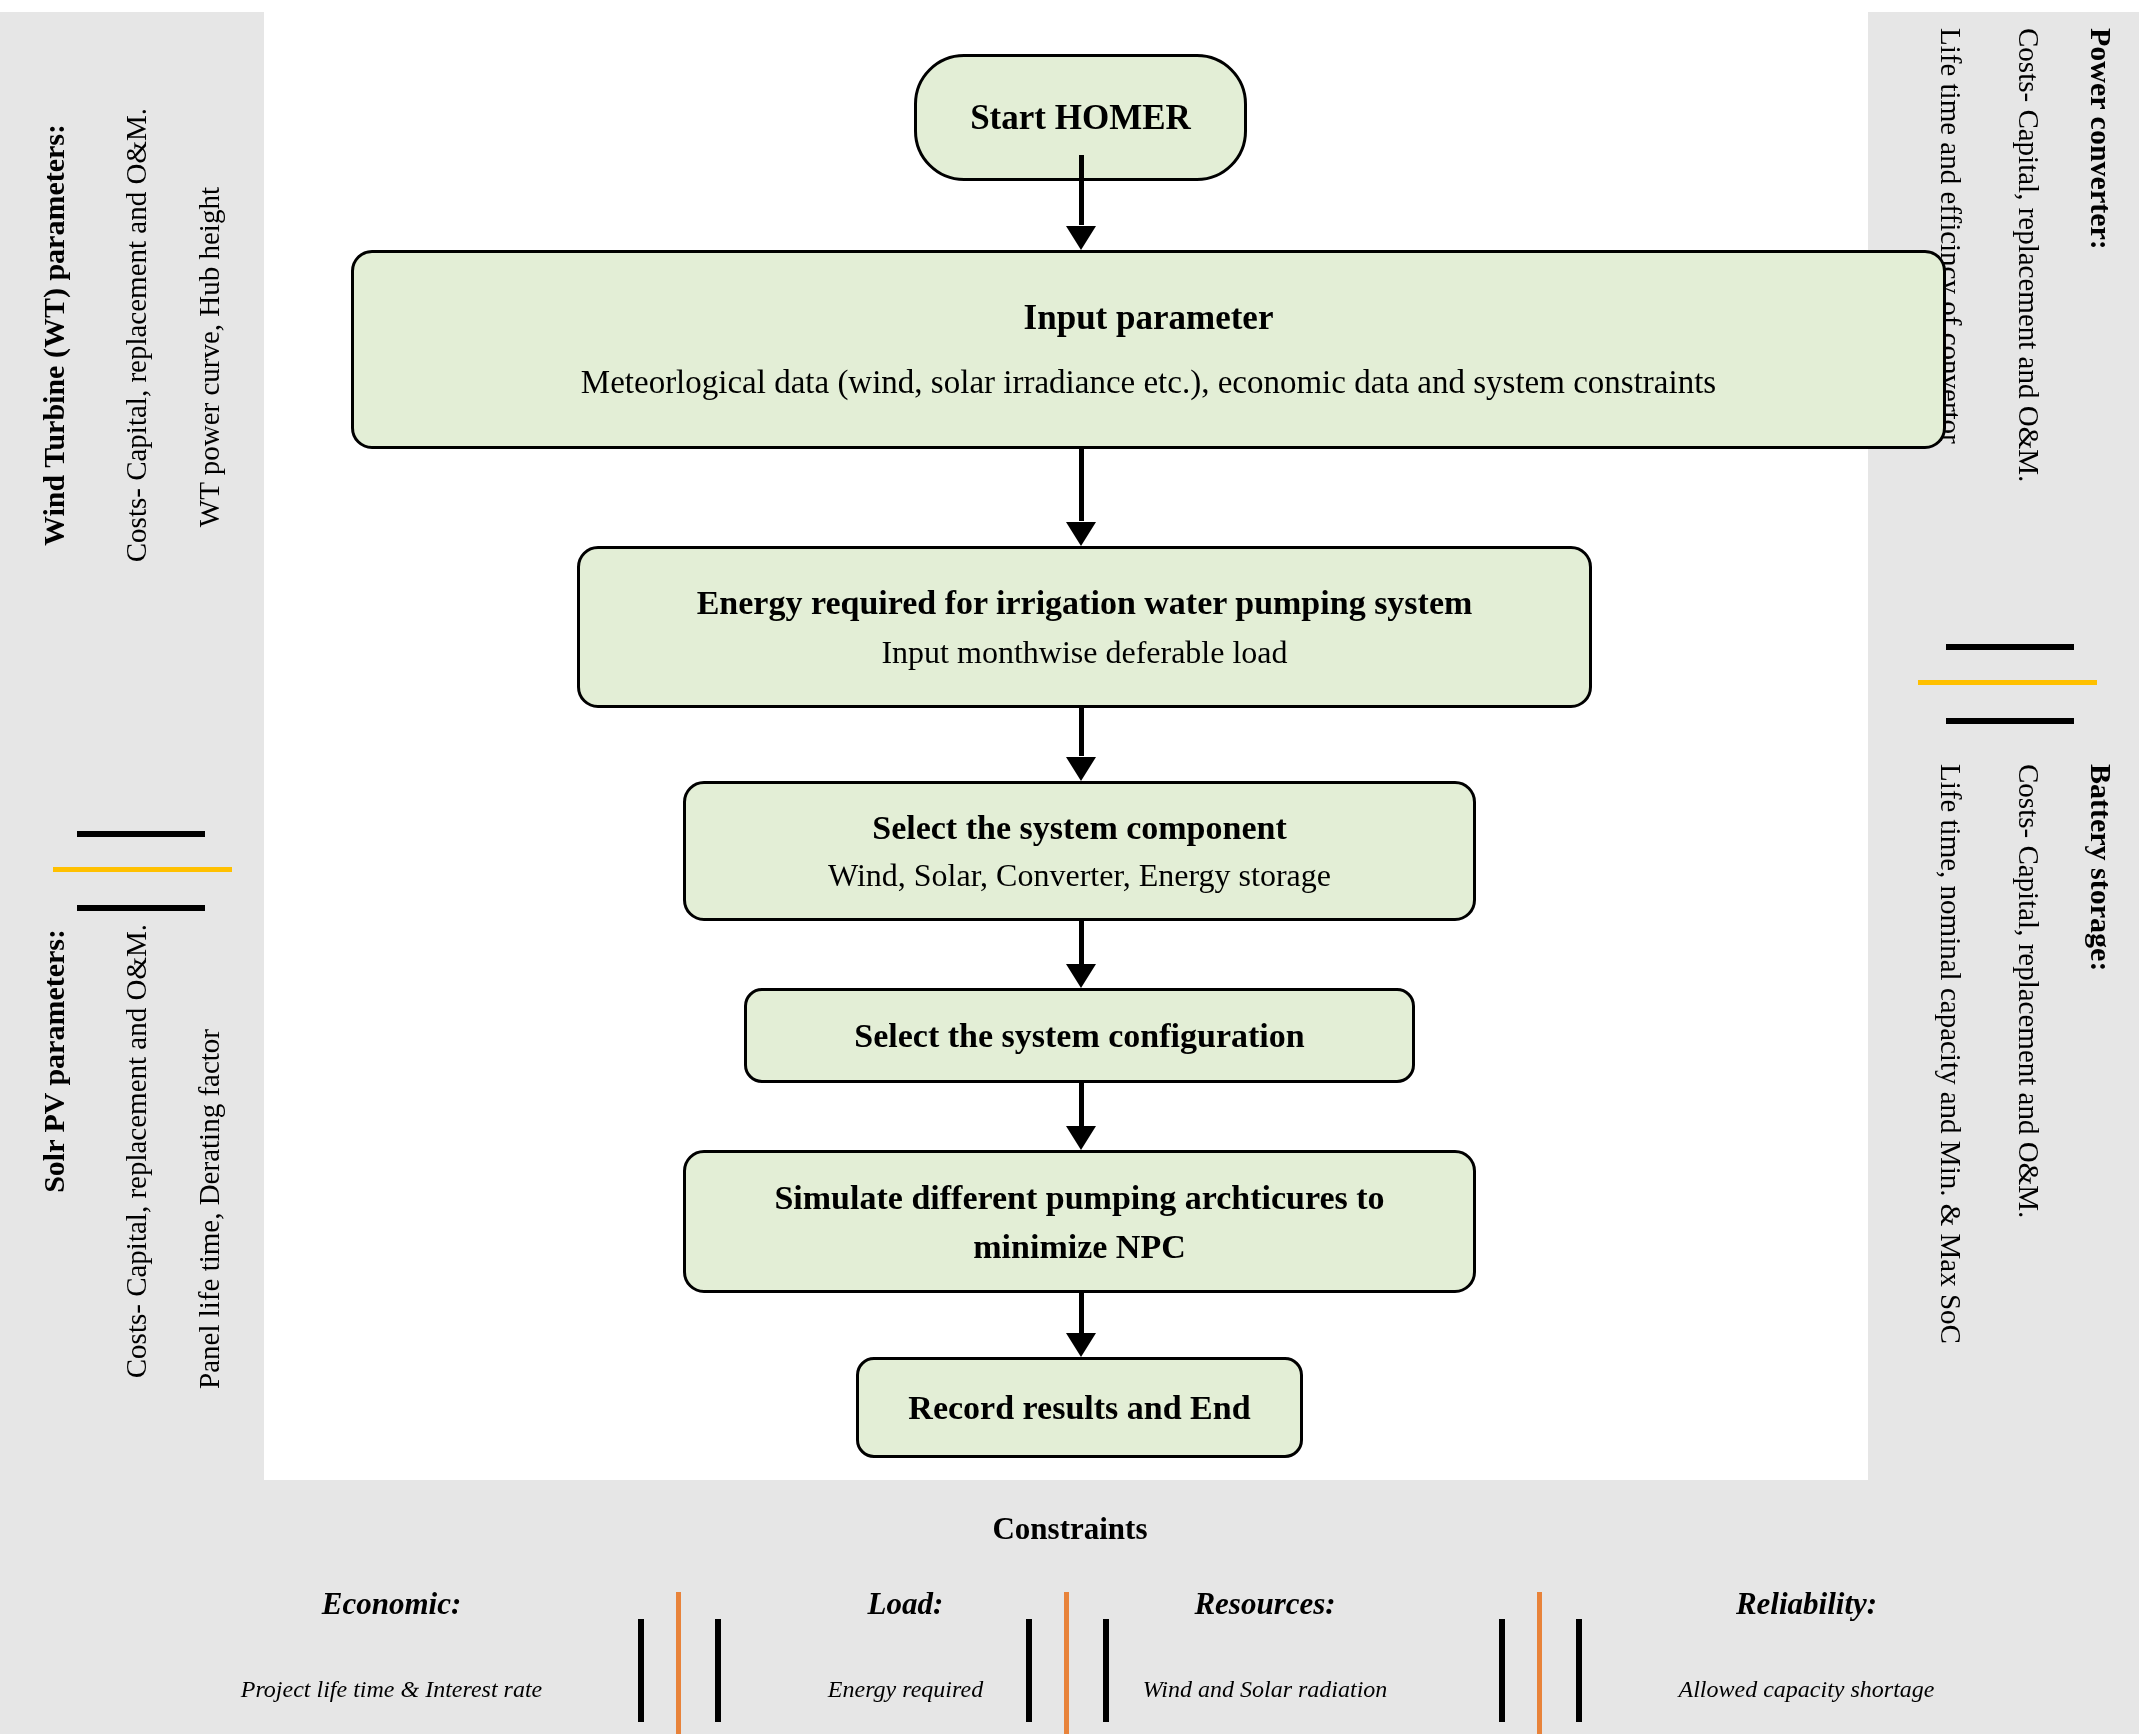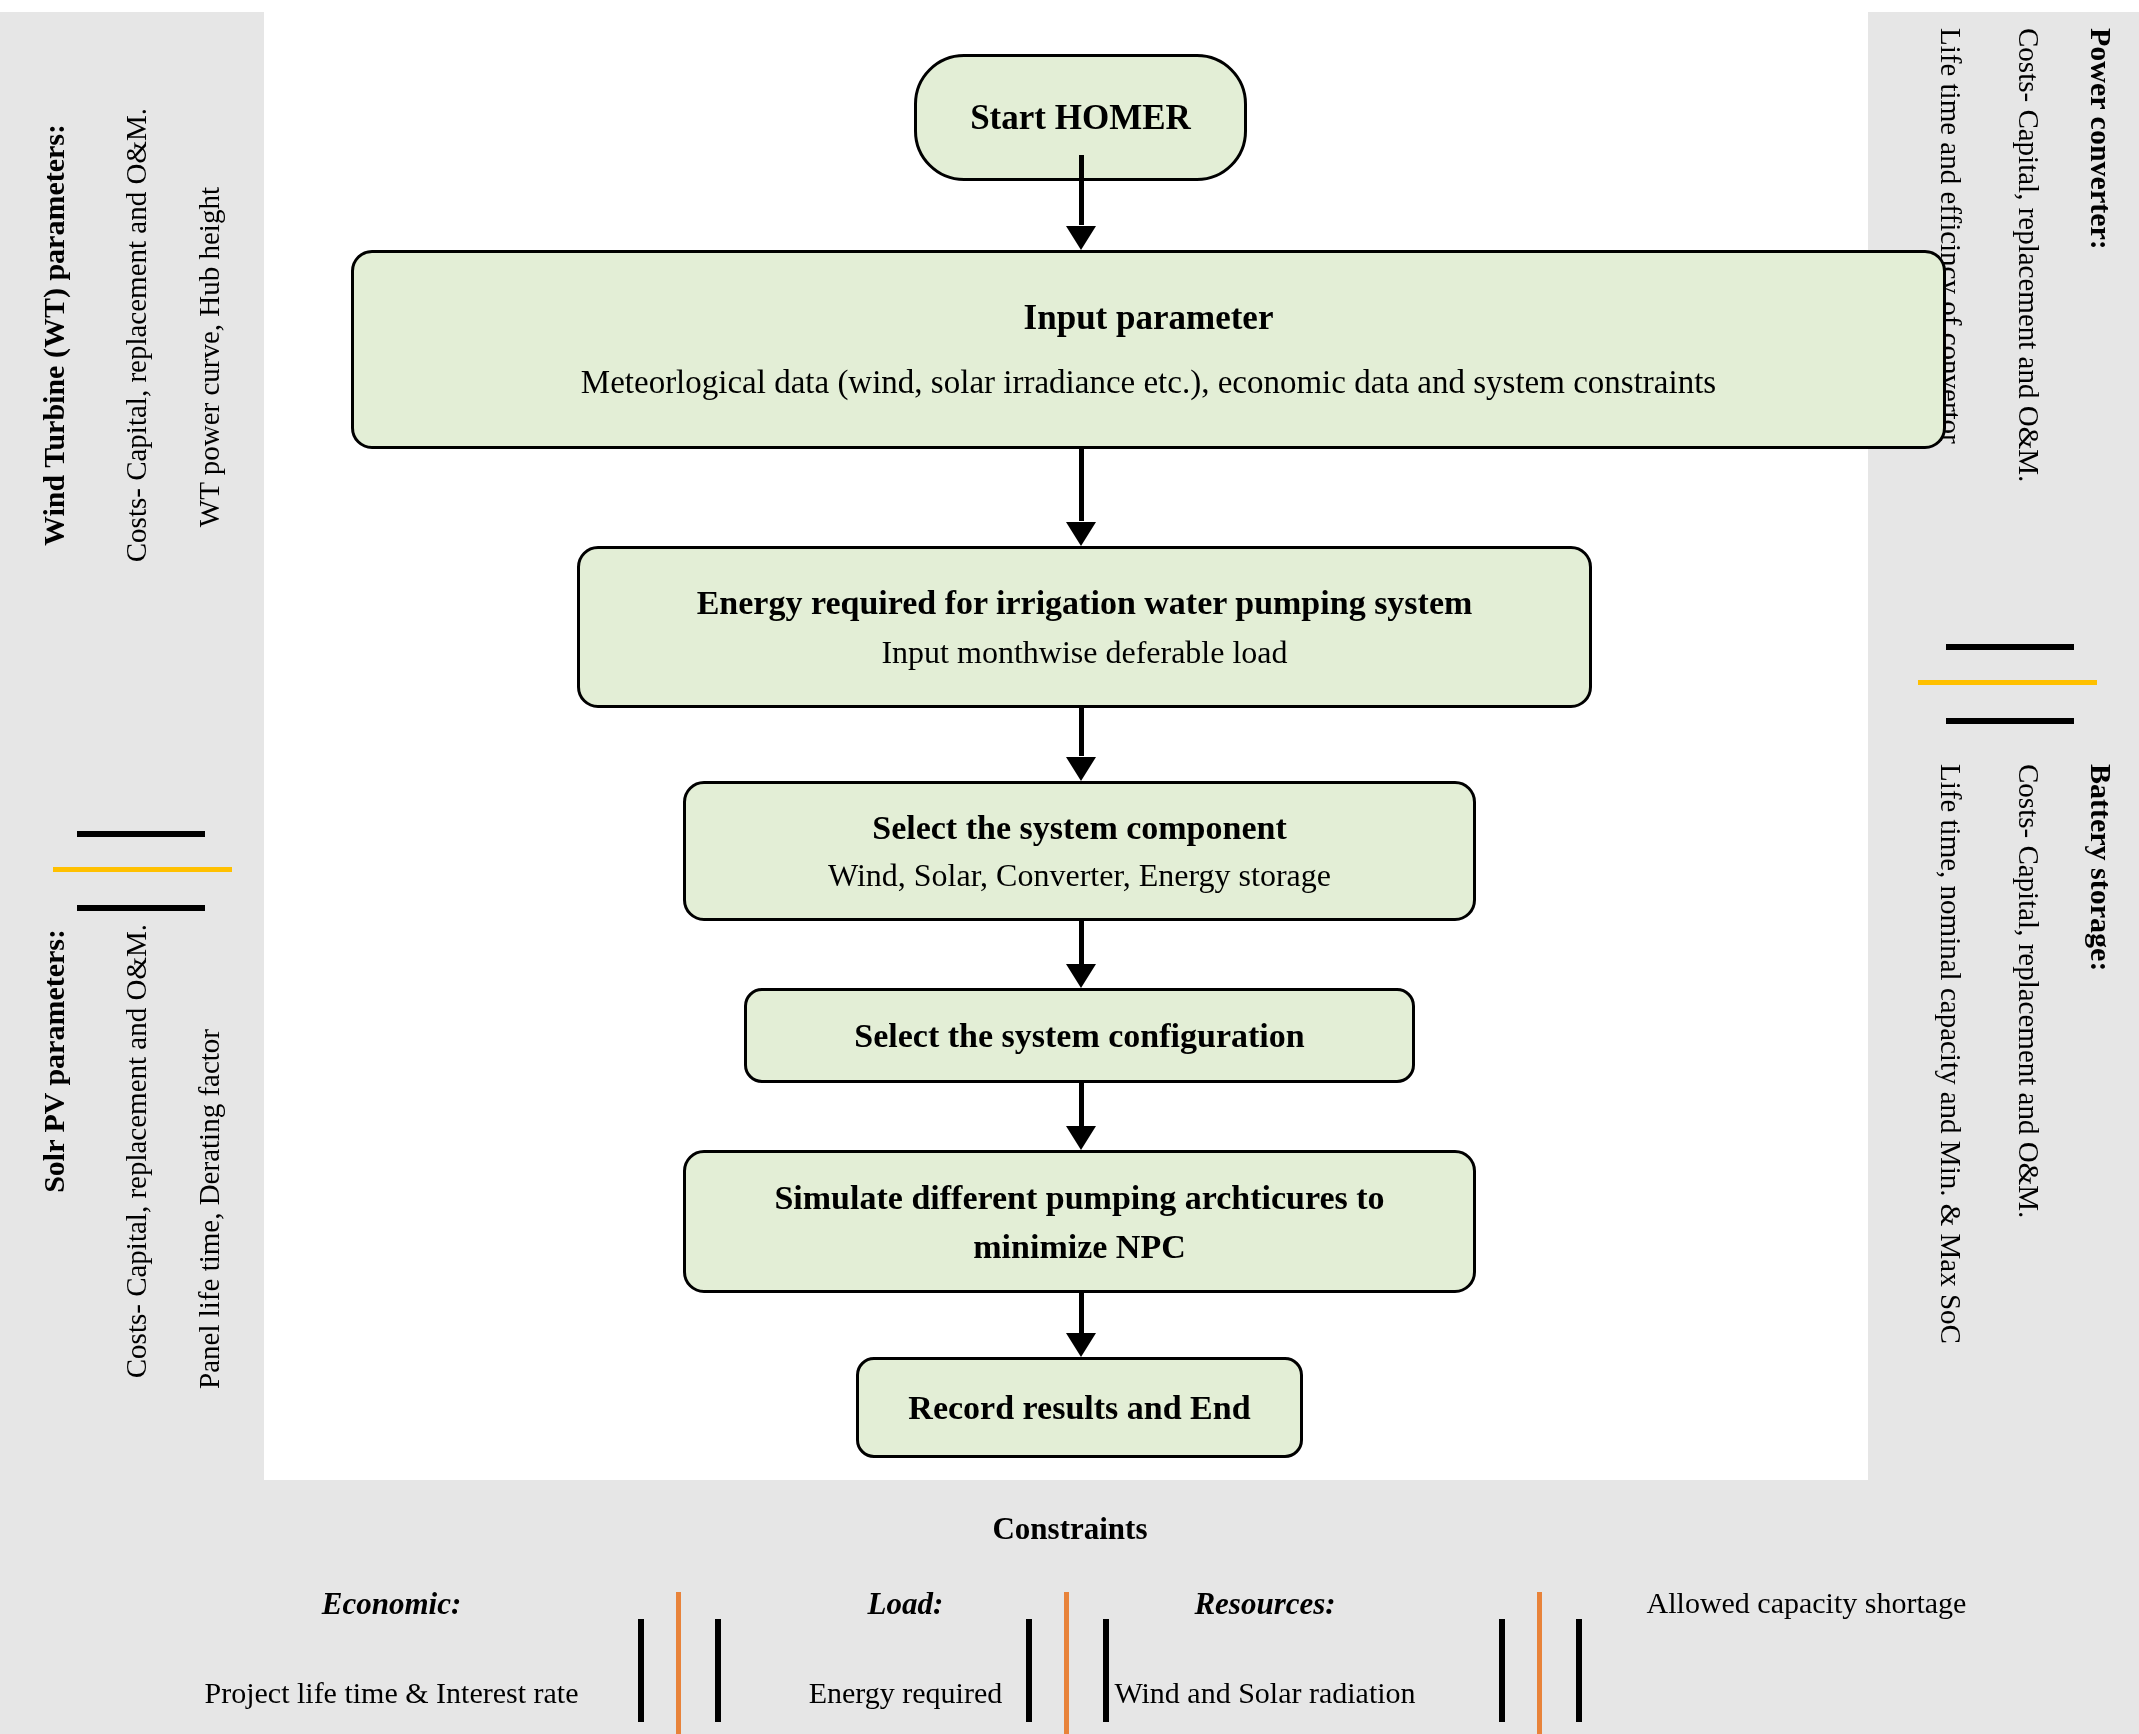--- a/index.html
+++ b/index.html
@@ -155,21 +155,21 @@
 
   
   #constraints-title{
     position:absolute;
     left:0; top:1499px; width:2140px;
     text-align:center;
     font-size:31px; font-weight:bold; color:#000;
   }
   .cgroup{position:absolute; text-align:center; color:#000;}
   .cgroup .ch{font-size:31px; font-weight:bold; display:block; margin-bottom:54px;font-style:italic;}
-  .cgroup .cv{font-size:30px; display:block; white-space:nowrap;}
+  .cgroup .cv{font-size:24px; display:block; white-space:nowrap;font-style:italic;}
 
   #cg-economic   {left:168px;  top:1574px; width:447px;}
   #cg-load       {left:749px; top:1574px; width:313px;}
   #cg-resources  {left:1058px; top:1574px; width:414px;}
   #cg-reliability{left:1583px; top:1574px; width:447px;}
 
   
   .vdiv{position:absolute;}
   .vdiv .vbar{position:absolute; top:0; width:6.2px; background:#000;}
   .vdiv .vbar.mid{background:#e8833a; width:5px;}
@@ -310,17 +310,18 @@
     <span class="cv">Wind and Solar radiation</span>
   </div>
 
   <div id="vdiv-3" class="vdiv">
     <div class="vbar v1"></div>
     <div class="vbar mid"></div>
     <div class="vbar v2"></div>
   </div>
 
   <div id="cg-reliability" class="cgroup">
+    <span class="ch">Reliability:</span>
     <span class="cv">Allowed capacity shortage</span>
   </div>
 
 </div>
 
 
 </body></html>

